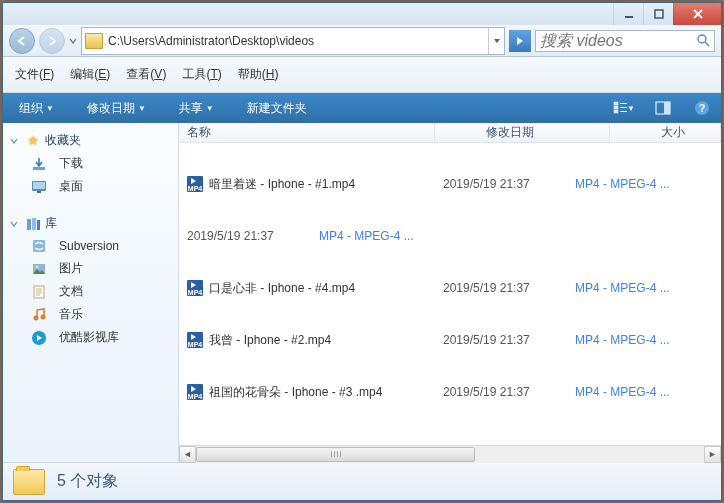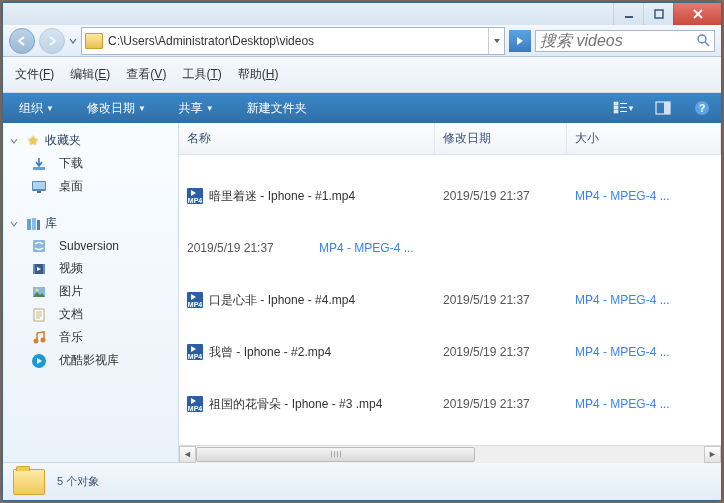--- a/index.html
+++ b/index.html
@@ -39,21 +39,21 @@
 .content { flex: 1; display: flex; min-height: 0; }
 .sidebar { width: 176px; background: linear-gradient(#fafdff,#eaf2fa); border-right: 1px solid #d3dde8; overflow: hidden; padding: 6px 0; font-size: 12px; }
 .side-group { margin-bottom: 14px; }
 .side-head { display: flex; align-items: center; padding: 3px 6px; color: #1e395b; font-weight: 400; gap: 4px; }
 .side-head svg.chev { margin-right: 2px; }
 .fav-star { color: #f3c94a; filter: drop-shadow(0 0 1px #c89820); }
 .side-item { display: flex; align-items: center; padding: 3px 6px 3px 28px; color: #333; gap: 12px; cursor: default; }
 .ico { width: 16px; height: 16px; display: inline-flex; align-items: center; justify-content: center; font-size: 13px; flex-shrink: 0; }
 
 .main { flex: 1; display: flex; flex-direction: column; background: #fff; min-width: 0; }
-.cols { height: 32px; background: linear-gradient(#fdfdfe,#f0f3f7); border-bottom: 1px solid #dde3ea; display: flex; font-size: 12px; color: #39537a; }
+.cols { height: 20px; background: linear-gradient(#fdfdfe,#f0f3f7); border-bottom: 1px solid #dde3ea; display: flex; font-size: 12px; color: #39537a; gap: 43px; }
 .col { padding: 4px 8px; border-right: 1px solid #e2e7ee; display: flex; align-items: center; gap: 4px; }
 .col.name { width: 256px; }
 .col.date { width: 132px; }
 .col.type { width: 124px; }
 .col.size { flex: 1; }
 .rows { flex: 1; overflow: hidden; font-size: 12px; color: #333; }
 .row { display: flex; height: 22px; align-items: center; margin-top: 30px; }
 .cell.name { width: 256px; display: flex; align-items: center; gap: 6px; padding-left: 8px; }
 .cell.date { width: 132px; color: #555; padding-left: 8px; }
 .cell.type { width: 124px; color: #3b82f6; padding-left: 8px; white-space: nowrap; overflow: hidden; }
@@ -61,21 +61,21 @@
 .mp4-ico { width: 16px; height: 16px; background: #2a5fa4; color: #fff; font-size: 7px; font-weight: bold; display: flex; align-items: flex-end; justify-content: center; border-radius: 1px; position: relative; }
 .mp4-ico::before { content: ""; position: absolute; left: 4px; top: 2px; border-left: 5px solid #fff; border-top: 3px solid transparent; border-bottom: 3px solid transparent; }
 .mp4-ico span { line-height: 7px; }
 
 .hscroll { height: 17px; background: #f0f0f0; border-top: 1px solid #dcdcdc; position: relative; display: flex; align-items: center; }
 .hs-btn { width: 17px; height: 17px; background: linear-gradient(#fdfdfd,#e3e3e3); border: 1px solid #c9c9c9; display: flex; align-items: center; justify-content: center; font-size: 9px; color: #606060; }
 .hs-track { flex: 1; height: 17px; background: #efefef; position: relative; }
 .hs-thumb { position: absolute; left: 0; top: 1px; height: 15px; width: 55%; background: linear-gradient(#f4f4f4,#d8d8d8); border: 1px solid #bcbcbc; border-radius: 2px; display:flex; align-items:center; justify-content:center; }
 .hs-thumb::after { content:""; width:10px; height:6px; background:repeating-linear-gradient(90deg,#a8a8a8 0 1px,transparent 1px 3px); }
 
-.status { height: 38px; background: linear-gradient(#f3f7fc,#e4edf6); border-top: 1px solid #cdd9e6; display: flex; align-items: center; padding: 0 10px; gap: 12px; font-size: 11px; color: #3a5a7a; }
+.status { height: 38px; background: linear-gradient(#f3f7fc,#e4edf6); border-top: 1px solid #cdd9e6; display: flex; align-items: center; padding: 0 10px; gap: 12px; font-size: 16px; color: #3a5a7a; }
 .folder-big { width: 32px; height: 26px; background: linear-gradient(#ffe9a8,#f0ca58); border: 1px solid #d4a830; border-radius: 2px; position: relative; }
 .folder-big::before { content:""; position:absolute; top:-4px; left:2px; width:12px; height:4px; background:#f0ca58; border:1px solid #d4a830; border-bottom:none; border-radius:2px 2px 0 0; }
 
 svg { display: block; }
 </style>
 </head>
 <body>
 
 <div class="window">
 
@@ -238,31 +238,20 @@
                 <svg width="16" height="16">
                   <rect x="2" y="2" width="12" height="12" fill="#8cb8e0" rx="1"></rect>
                   <path d="M4 6 Q8 3 12 6 M4 10 Q8 13 12 10" stroke="#fff" fill="none" stroke-width="1.4"></path>
                 </svg>
               </span>
               <span>Subversion</span>
             </div>
             <div class="side-item">
               <span class="ico">
                 <svg width="16" height="16">
-                  <rect x="2" y="3" width="12" height="10" fill="#3a5a8a"></rect>
-                  <rect x="2" y="3" width="2" height="10" fill="#6a8aba"></rect>
-                  <rect x="12" y="3" width="2" height="10" fill="#6a8aba"></rect>
-                  <path d="M6 6 L10 8 L6 10 Z" fill="#fff"></path>
-                </svg>
-              </span>
-              <span>视频</span>
-            </div>
-            <div class="side-item">
-              <span class="ico">
-                <svg width="16" height="16">
                   <rect x="2" y="3" width="12" height="10" fill="#8cb8e0"></rect>
                   <circle cx="6" cy="6" r="1.5" fill="#ffe080"></circle>
                   <path d="M2 13 L6 8 L9 11 L11 9 L14 13 Z" fill="#4a8a4a"></path>
                 </svg>
               </span>
               <span>图片</span>
             </div>
             <div class="side-item">
               <span class="ico">
                 <svg width="16" height="16">

